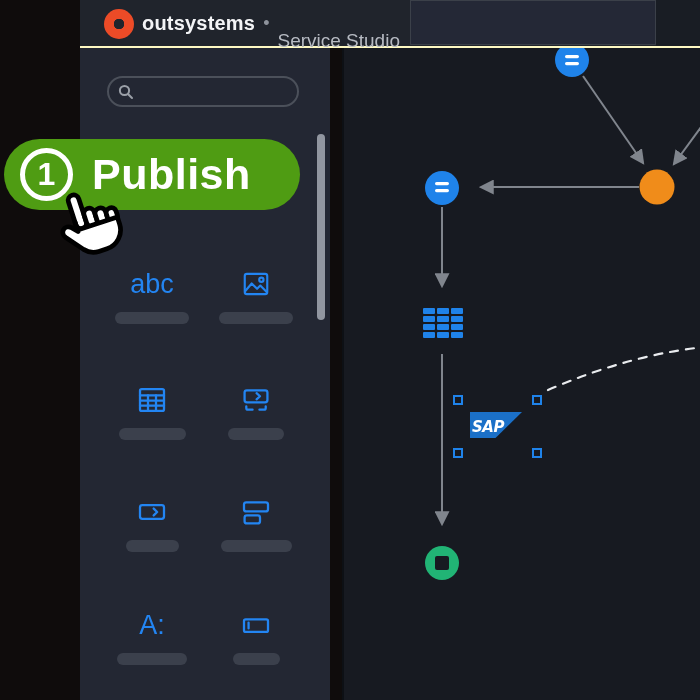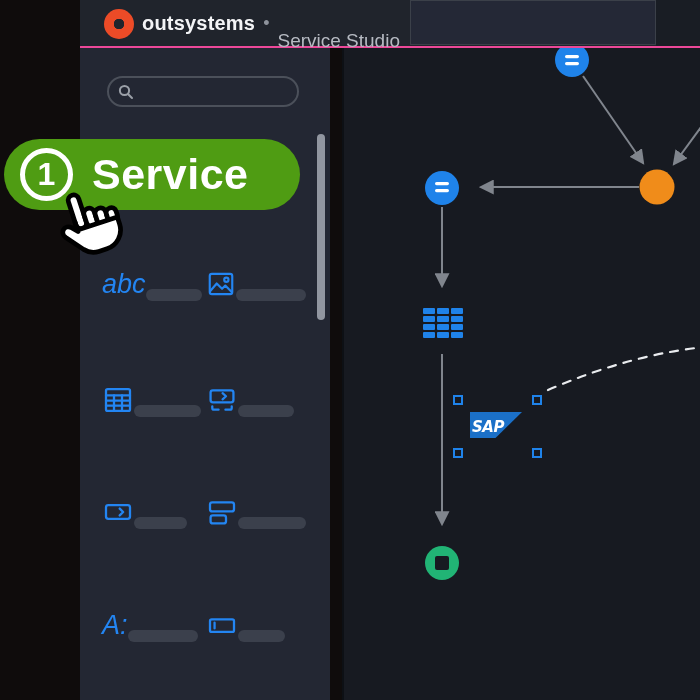--- a/index.html
+++ b/index.html
@@ -7,40 +7,40 @@
     --node-blue:#1f83ea; --node-orange:#f08c1a; --node-green:#21b475;
     --sap-blue:#1b70c8; --arrow-gray:#80858d;
   }
   *{margin:0;padding:0;box-sizing:border-box;}
   html,body{width:700px;height:700px;overflow:hidden;background:#0f0c0c;
     font-family:"Liberation Sans","DejaVu Sans",sans-serif;}
   .stage{position:relative;width:700px;height:700px;background:#0f0c0c;overflow:hidden;}
 
   
   .topbar{position:absolute;left:80px;top:0;width:620px;height:48px;background:#20242c;
-    border-bottom:2px solid #ec4899;}
+    border-bottom:2px solid #fef9c3;}
   .logo{position:absolute;left:24px;top:9px;width:30px;height:30px;border-radius:50%;
     background:radial-gradient(circle at 50% 50%, #20242c 0 5px, var(--logo-red) 5.5px 100%);}
   .brand-row{position:absolute;left:62px;top:0;height:46px;display:flex;align-items:center;gap:8px;}
   .brand{color:#f3f4f6;font-size:20px;font-weight:700;letter-spacing:.2px;}
   .brand-sep{color:#8e939c;font-size:18px;}
   .product{color:#b6bac2;font-size:19px;font-weight:400;margin-top:36px;}
   .tab{position:absolute;left:330px;top:0;width:246px;height:45px;background:#242836;
     border:1px solid #3b4049;}
   .tab-right{position:absolute;left:576px;top:0;width:44px;height:46px;background:#191d24;}
 
   
   .sidebar{position:absolute;left:80px;top:48px;width:250px;height:652px;background:#232733;}
   .searchbox{position:absolute;left:27px;top:28px;width:192px;height:31px;border:2px solid #4b505a;
     border-radius:16px;display:flex;align-items:center;padding-left:9px;gap:5px;}
   .searchbox input{background:transparent;border:none;outline:none;color:#e5e7ea;
     font-size:14px;width:145px;font-family:inherit;}
   .scrollbar{position:absolute;left:237px;top:86px;width:8px;height:186px;background:#9196a0;border-radius:4px;}
 
-  .tool{position:absolute;width:100px;display:flex;flex-direction:row;align-items:flex-end;font-style:italic;}
+  .tool{position:absolute;width:100px;display:flex;flex-direction:column;align-items:center;}
   .tool .glyph-area{height:34px;display:flex;align-items:center;justify-content:center;}
   .tool .glyph-text{color:var(--accent-blue);font-size:27px;font-weight:500;}
   .tool .bar{height:12px;border-radius:6px;background:#3b404c;margin-top:11px;}
   .tool svg{display:block;}
   .t-stroke{stroke:var(--accent-blue);stroke-width:2;fill:none;stroke-linecap:round;stroke-linejoin:round;}
 
   
   .publish-btn{position:absolute;left:4px;top:139px;width:296px;height:71px;border-radius:36px;
     background:var(--publish-green);display:flex;align-items:center;padding-left:16px;z-index:5;border:none;cursor:pointer;}
   .step-badge{width:53px;height:53px;border:5px solid #fff;border-radius:50%;flex:0 0 auto;
@@ -226,21 +226,21 @@
 
       <g>
         <circle class="fill-green" cx="98" cy="515" r="17"></circle>
         <rect x="91" y="508" width="14" height="14" rx="2" fill="#171a21"></rect>
       </g>
     </svg>
   </div>
 
   <button class="publish-btn">
     <span class="step-badge">1</span>
-    <span class="publish-label">Service</span>
+    <span class="publish-label">Publish</span>
   </button>
 
   <svg class="hand-cursor" viewBox="0 0 24 24">
     <g fill="#fff" stroke="#000" stroke-width="1.5" stroke-linejoin="round" stroke-linecap="round">
       <rect x="7.8" y="2.5" width="3.4" height="11" rx="1.7"></rect>
       <rect x="11.2" y="8" width="3.4" height="6" rx="1.7"></rect>
       <rect x="14.6" y="9" width="3.4" height="5.5" rx="1.7"></rect>
       <rect x="18" y="10" width="3.2" height="4.5" rx="1.6"></rect>
       <path d="M7.8 11 L7.8 14 6.2 12.2 C5.5 11.4 4.3 11.3 3.6 12 C2.9 12.7 2.9 13.8 3.5 14.6 L7.7 19.9 C8.8 21.2 10.4 22 12.1 22 L14.8 22 C18.2 22 21 19.2 21 15.8 L21 13.5 L7.8 13.5 Z"></path>
     </g>

